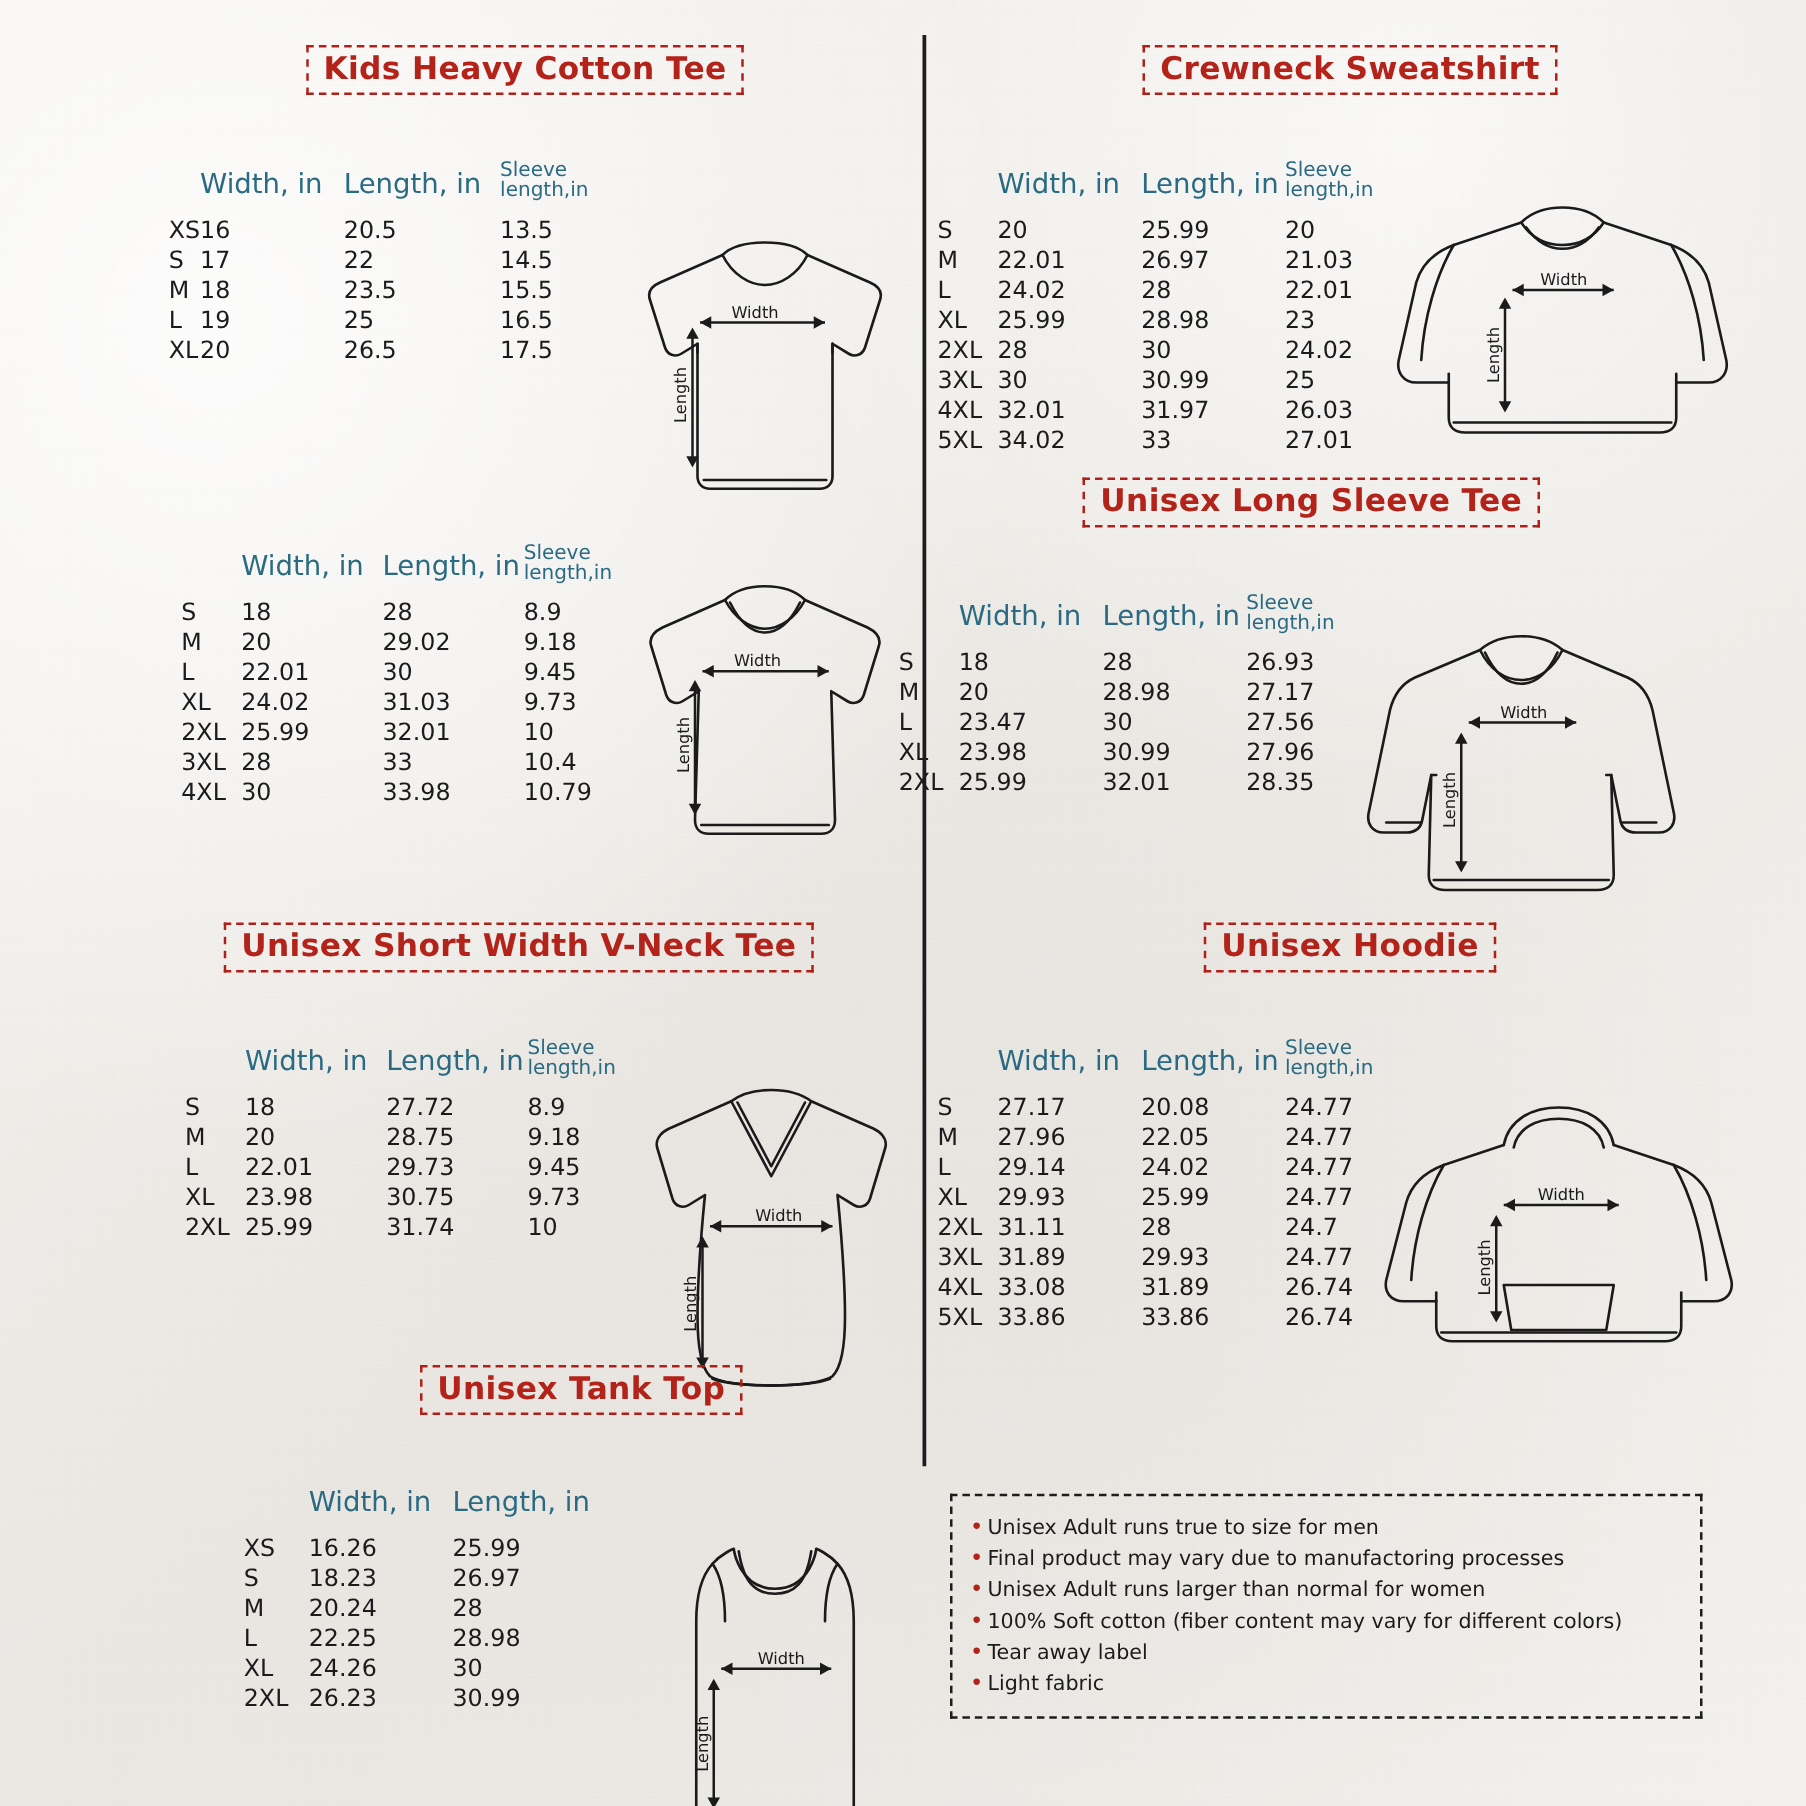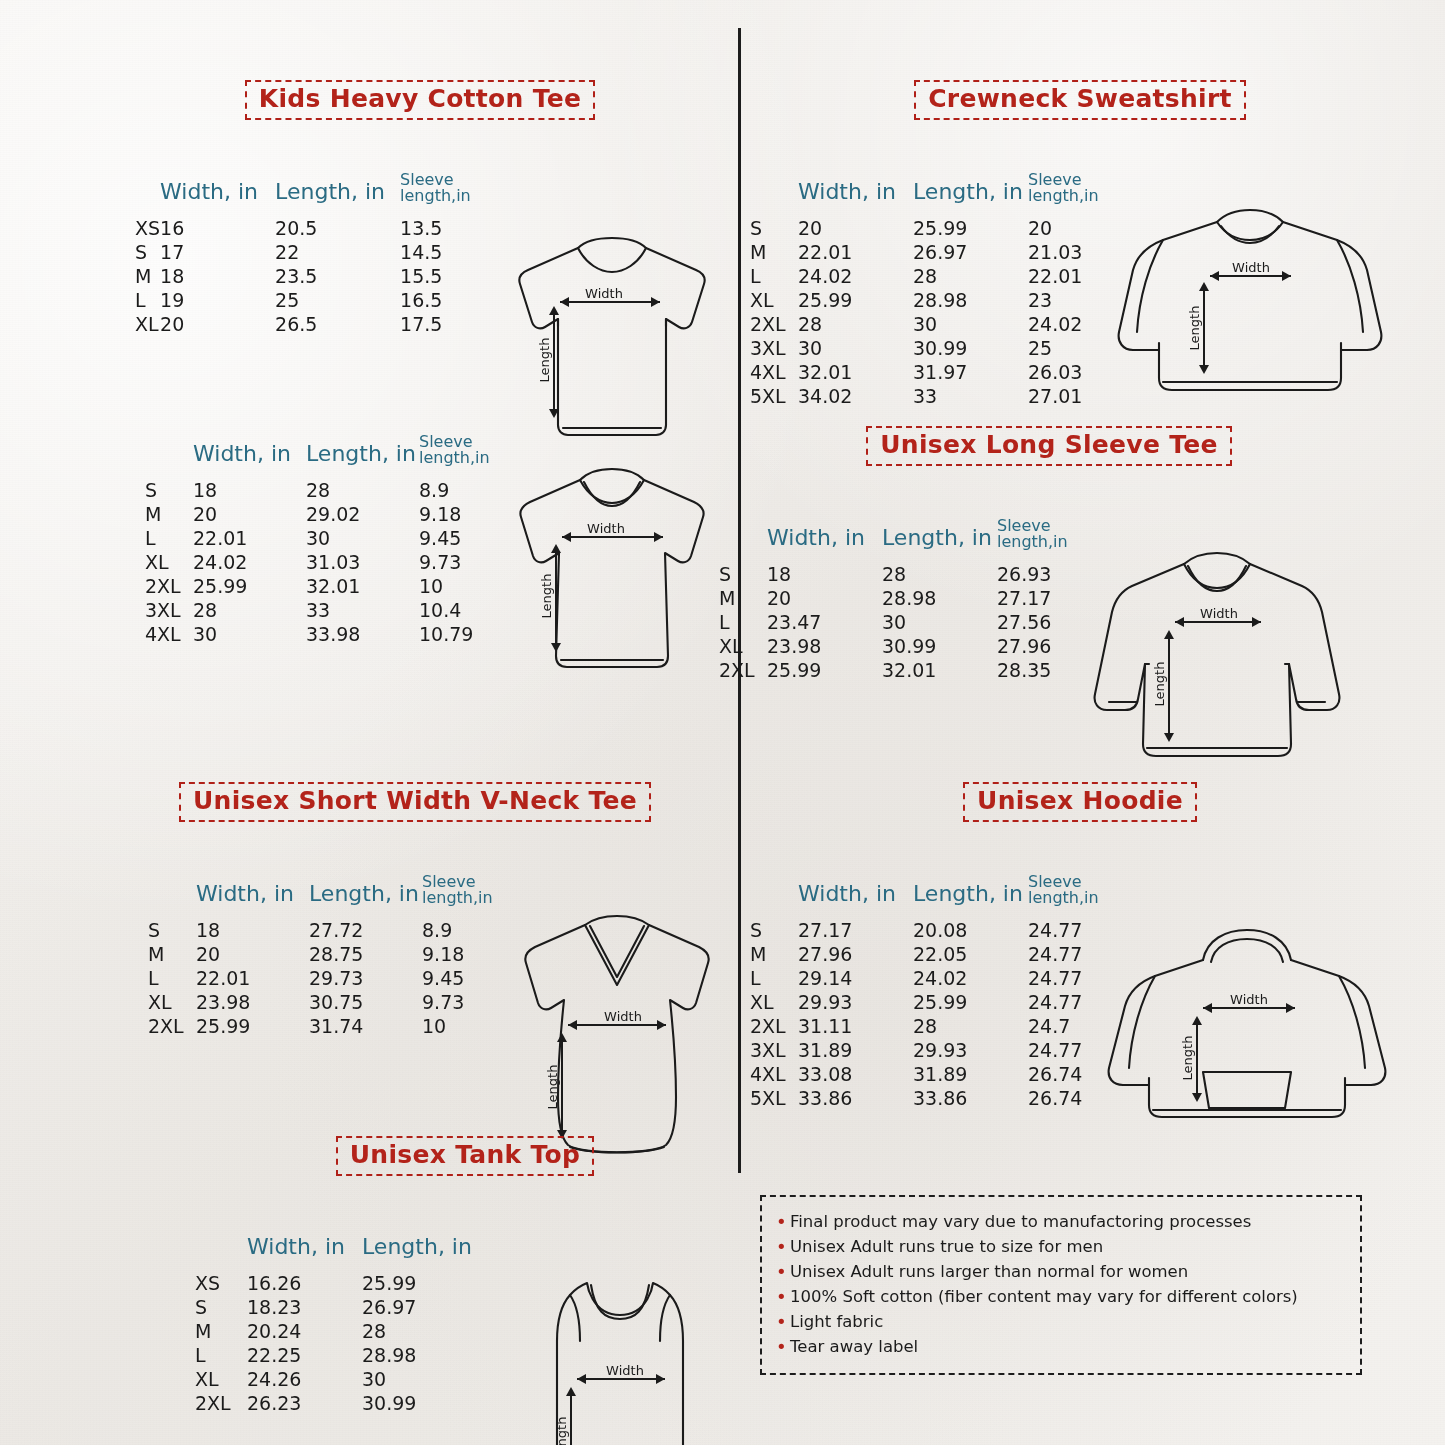--- a/index.html
+++ b/index.html
@@ -60,21 +60,20 @@
     color: #b3231a;
     font-family: "DejaVu Sans", sans-serif;
     font-weight: bold;
     font-size: 25px;
     letter-spacing: 0.3px;
     white-space: nowrap;
     line-height: 1.1;
   }
   .title-wrap {
     text-align: center;
-    margin-top: 44px;
   }
 
   table.size-table {
     border-collapse: collapse;
     font-family: "DejaVu Sans", sans-serif;
   }
   table.size-table th {
     color: #2a6b83;
     font-size: 22px;
     font-weight: normal;
@@ -733,22 +732,22 @@
           </g>
           <text class="lbl" x="100" y="104" text-anchor="middle">Width</text>
           <text class="lbl" x="41" y="168" text-anchor="middle" transform="rotate(-90 41 168)">Length</text>
         </svg>
       </div>
     </div>
   </div>
 
   <div class="notes-box">
     <ul>
+      <li>Unisex Adult runs true to size for men</li>
       <li>Final product may vary due to manufactoring processes</li>
-      <li>Unisex Adult runs true to size for men</li>
       <li>Unisex Adult runs larger than normal for women</li>
       <li>100% Soft cotton (fiber content may vary for different colors)</li>
+      <li>Tear away label</li>
       <li>Light fabric</li>
-      <li>Tear away label</li>
     </ul>
   </div>
 
 </div>
 
 </body></html>

